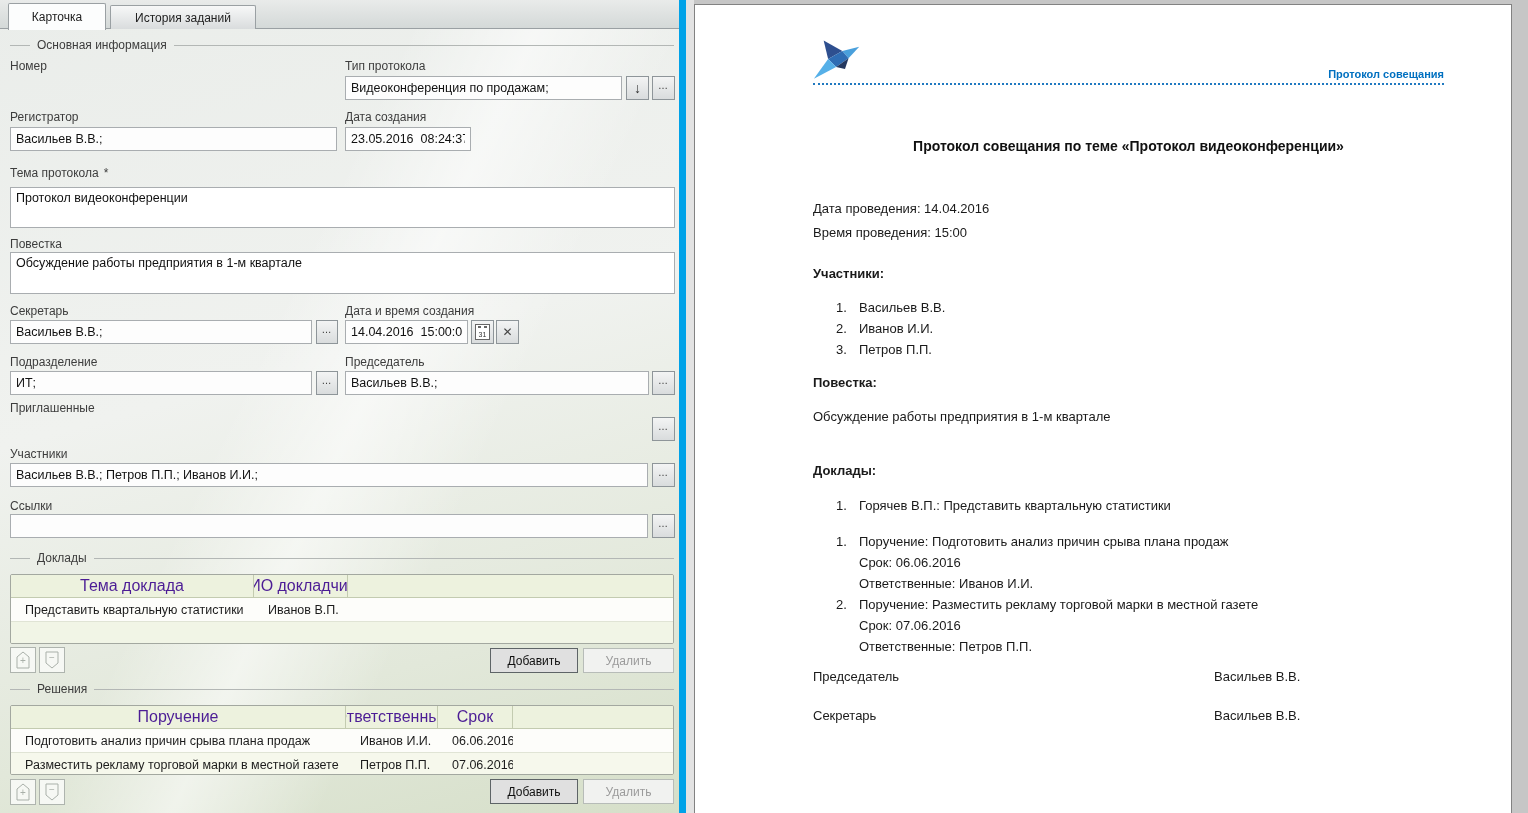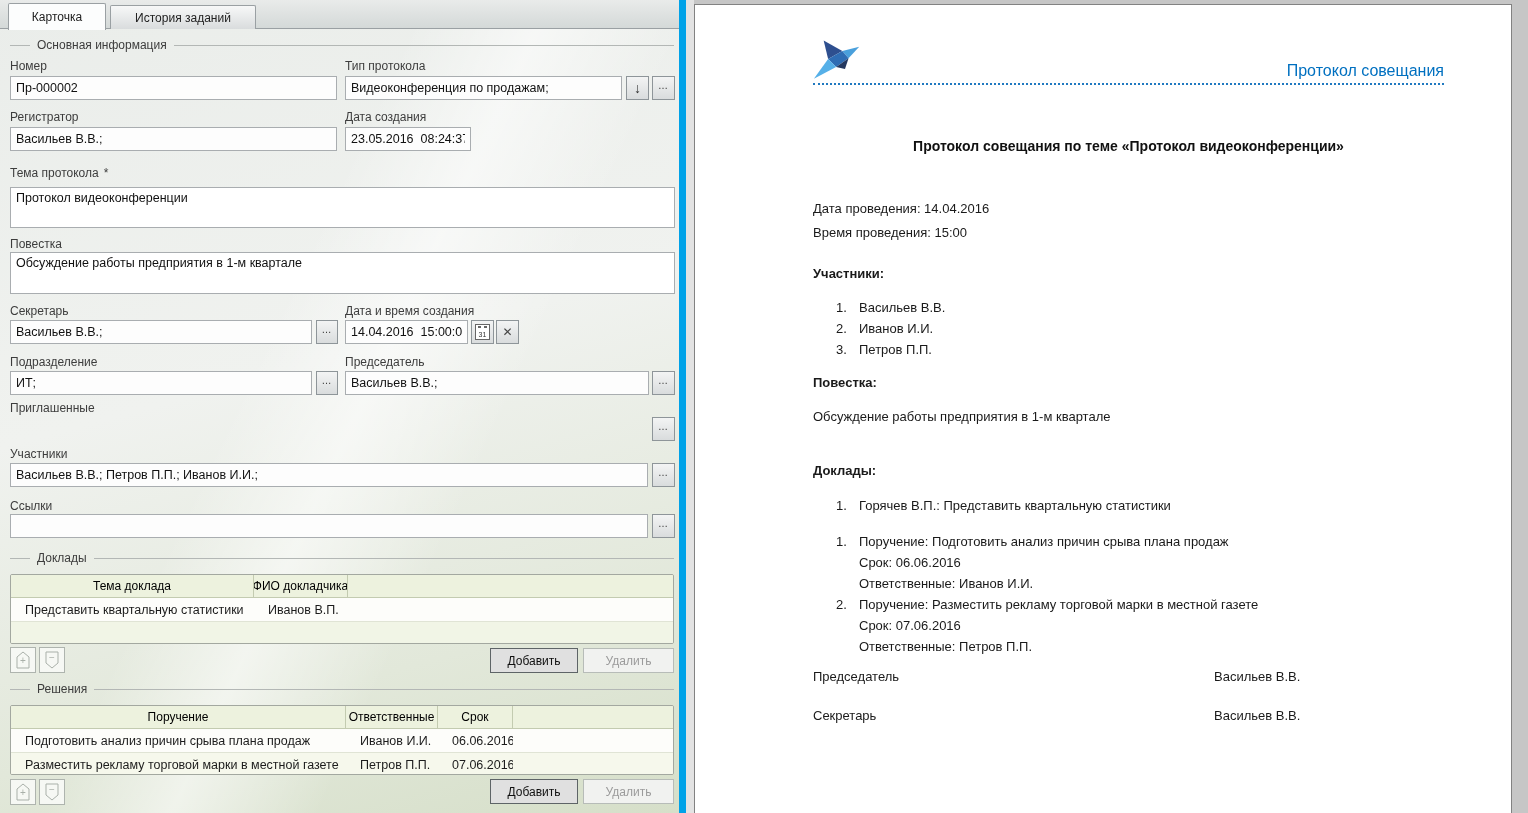--- a/index.html
+++ b/index.html
@@ -38,21 +38,21 @@
   .cal-box{width:13px;height:14px;border:1px solid #666;background:#fff;position:relative;
     display:flex;align-items:flex-end;justify-content:center}
   .cal-box::before{content:"";position:absolute;top:1px;left:2px;width:3px;height:2px;background:#666}
   .cal-box::after{content:"";position:absolute;top:1px;right:2px;width:3px;height:2px;background:#666}
   .cal-num{font-size:7px;color:#333;line-height:9px}
 
   .tbl{position:absolute;width:664px;box-sizing:border-box;border:1px solid #a3a8a0;border-radius:2px;
     background:#f1f5e6;overflow:hidden}
   .thead{display:flex;height:22px;background:#edf2de;border-bottom:1px solid #c3cbb0}
   .th{box-sizing:border-box;display:flex;align-items:center;justify-content:center;
-    font-size:12px;color:#000000;border-right:1px solid #c3cbb0;overflow:hidden;white-space:nowrap}
+    font-size:16px;color:#4c1d95;border-right:1px solid #c3cbb0;overflow:hidden;white-space:nowrap}
   .th.fill{flex:1;border-right:none}
   .trow{display:flex;height:23px;border-bottom:1px solid #e0e4d5;background:#fdfdfa;cursor:default}
   .trow.alt{background:#f6f8ec}
   .trow.empty{background:#f1f5e6;border-bottom:none}
   .td{box-sizing:border-box;display:flex;align-items:center;padding:0 14px;font-size:12.5px;color:#1c1c1c;
     overflow:hidden;white-space:nowrap}
   .td.fill{flex:1}
 
   .btn{position:absolute;box-sizing:border-box;height:25px;font-size:12px;cursor:pointer;
     font-family:"Liberation Sans",sans-serif;display:flex;align-items:center;justify-content:center}
@@ -62,21 +62,21 @@
     background:#f6f8f4;display:flex;align-items:center;justify-content:center;cursor:default;padding:0}
 
   
   #divider{position:absolute;left:679px;top:0;width:7px;height:813px;background:#00a2e8}
   #viewer{position:absolute;left:686px;top:0;width:842px;height:813px;
     background:linear-gradient(to right,#e3e3e3 0,#e3e3e3 8px,#c6c6c6 8px)}
   #page{position:absolute;left:8px;top:4px;width:818px;height:830px;box-sizing:border-box;
     background:#fff;border:1px solid #828282;padding:0 67px 0 118px;color:#1a1a1a}
 
   .doc-header{display:flex;align-items:flex-end;justify-content:space-between;margin-top:33px;height:42px}
-  .corner{font-size:16px;font-weight:normal}
+  .corner{font-size:11px;font-weight:bold}
   .rule{border-bottom:2px dotted #2079c0;margin-top:3px}
   .doc-title{margin-top:52px;text-align:center;font-weight:bold;font-size:14px;line-height:18px;color:#111}
   .dline{font-size:13px;line-height:17px}
   .dhead{font-weight:bold}
   .dli{display:flex;font-size:13px;line-height:21px}
   .dnum{width:23px;margin-left:23px;flex:0 0 auto}
   .res-sub{margin-left:46px;font-size:13px;line-height:21px}
   .sig-row{display:flex;font-size:13px;line-height:17px}
   .sig-role{width:401px;flex:0 0 auto}
 </style>
@@ -87,21 +87,20 @@
   <div class="tabbar">
     <div class="tab active">Карточка</div>
     <div class="tab inactive">История заданий</div>
   </div>
 
   <div class="grp" style="top:38px">
     <span>Основная информация</span>
   </div>
 
   <div class="lbl" style="left:10px;top:59px">Номер</div>
-  <input class="inp" style="left: 10px; top: 76px; width: 327px;" value="Пр-000002">
   <div class="lbl" style="left:345px;top:59px">Тип протокола</div>
   <input class="inp" style="left: 345px; top: 76px; width: 277px;" value="Видеоконференция по продажам;">
   <button class="mini" style="left:626px;top:76px;width:23px;height:24px">
       <span class="arrow">↓</span>
     </button>
   <button class="mini" style="left:652px;top:76px;width:23px;height:24px">
       <span class="dots">…</span>
     </button>
 
   <div class="lbl" style="left:10px;top:110px">Регистратор</div>

